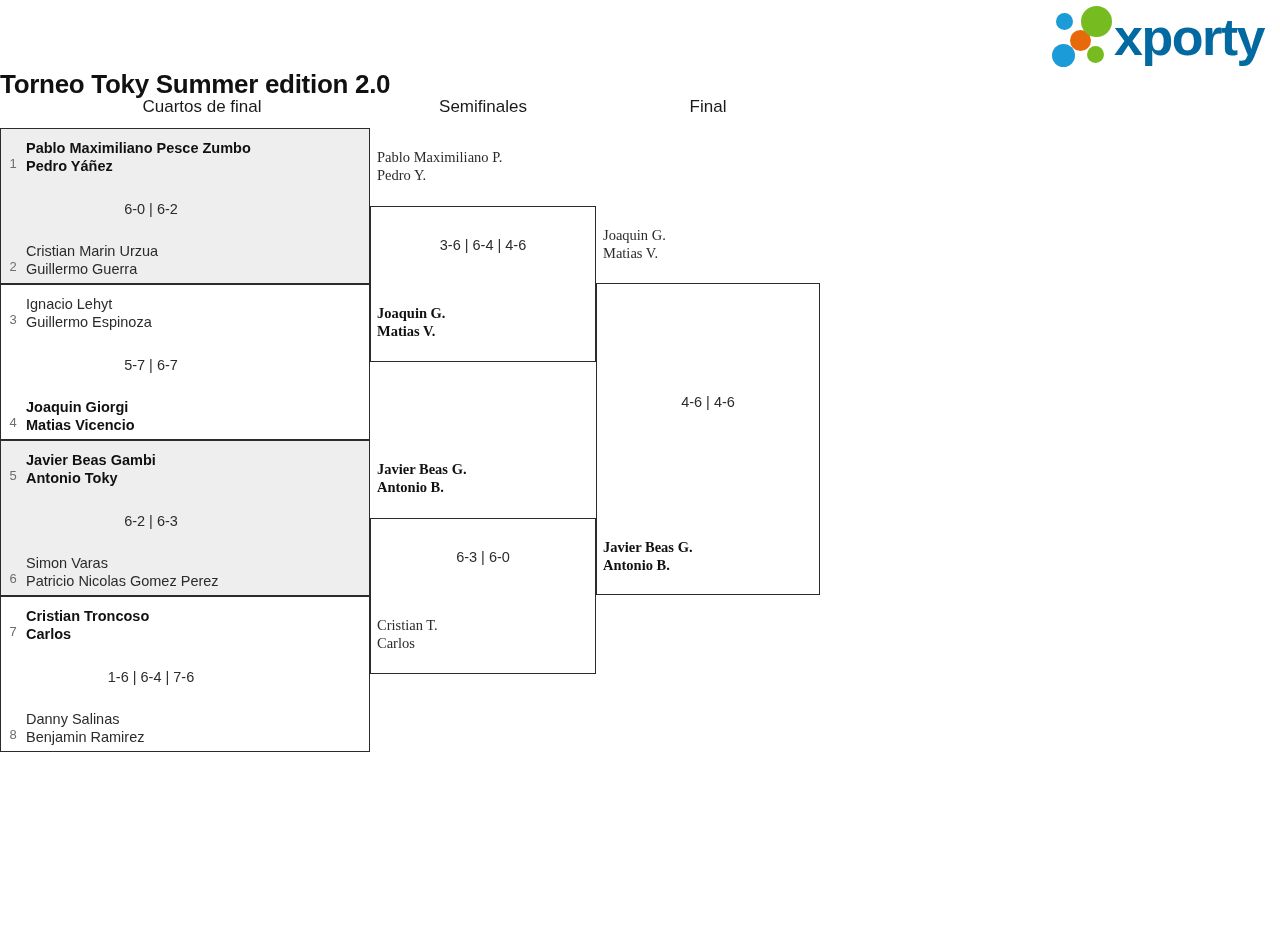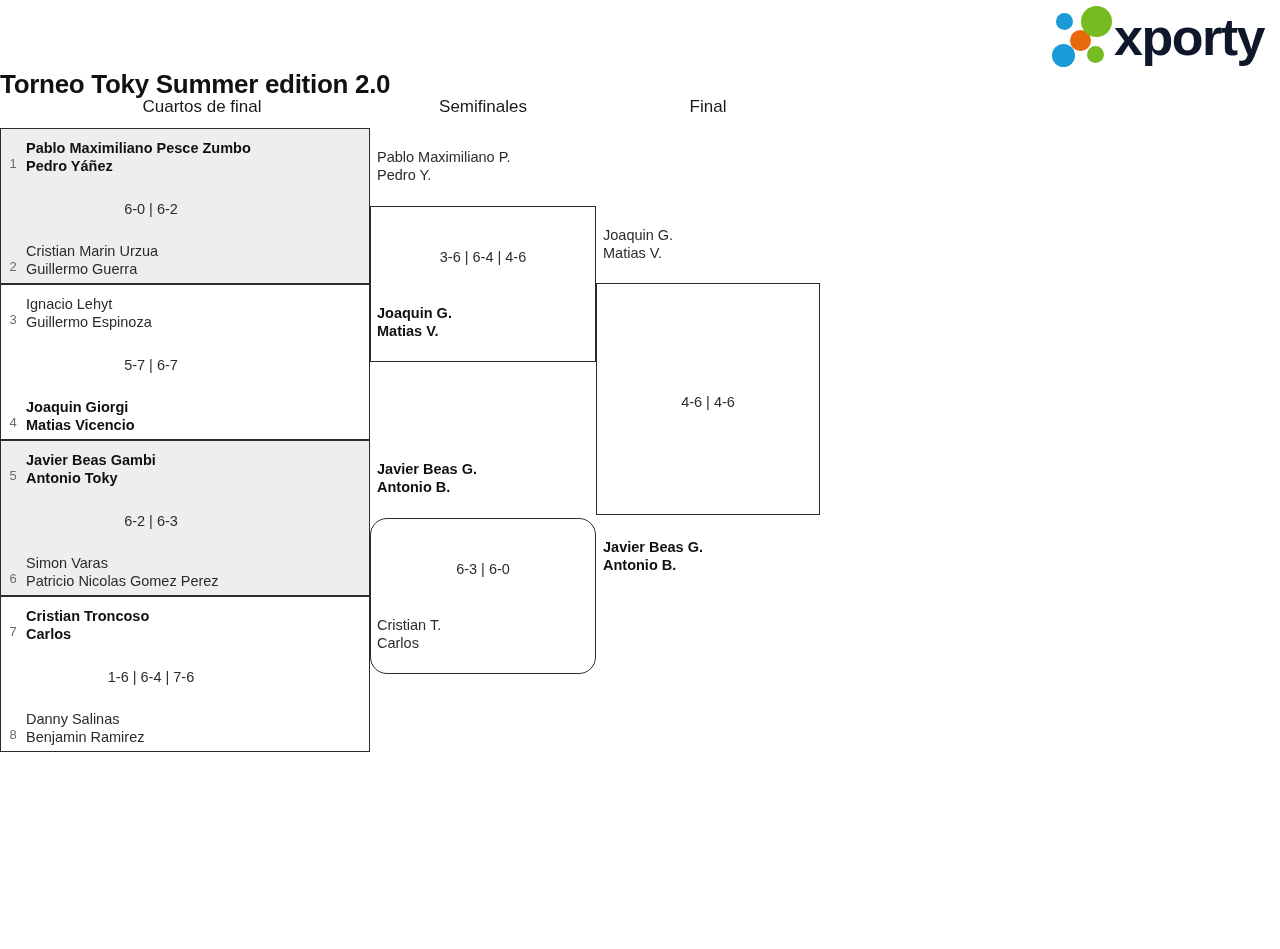--- a/index.html
+++ b/index.html
@@ -46,21 +46,21 @@
   #dot-orange   { left: 18px; top: 24px; width: 21px; height: 21px; background: #e8690b; }
   #dot-blue-lg  { left: 0px;  top: 38px; width: 23px; height: 23px; background: #1b9bd8; }
   #dot-green-lg { left: 29px; top: 0px;  width: 31px; height: 31px; background: #76bc21; }
   #dot-green-sm { left: 35px; top: 40px; width: 17px; height: 17px; background: #76bc21; }
   #logo-wordmark {
     position: absolute;
     left: 62px; top: 1px;
     font-size: 52px;
     font-weight: 700;
     letter-spacing: -1.5px;
-    color: #0f172a;
+    color: #0369a1;
     line-height: 60px;
   }
 
   
   .round-header {
     position: absolute;
     top: 96px;
     font-size: 17px;
     font-weight: 500;
     color: #1a1a1a;
@@ -125,35 +125,35 @@
   .qf .names { padding-left: 1px; }
   .qf .score { left: 0; width: 300px; top: 71px; }
 
   #match-qf-0 { top: 128px; }
   #match-qf-1 { top: 284px; }
   #match-qf-2 { top: 440px; }
   #match-qf-3 { top: 596px; }
 
   
   .sf { left: 370px; width: 226px; }
-  .sf .score { left: 0; width: 224px; margin-top: 12px; }
+  .sf .score { left: 0; width: 224px; }
 
   #match-sf-0 { top: 206px; height: 156px; }
-  #match-sf-1 { top: 518px; height: 156px; border-radius: 17px; }
+  #match-sf-1 { top: 518px; height: 156px; }
 
   
   .floating-team {
     position: absolute;
     display: flex;
     align-items: flex-start;
   }
-  .floating-team .names { padding-left: 0; }
-
-  
-  .fi { left: 596px; width: 224px; height: 232px; }
+  .floating-team .names { padding-left: 0; font-family: Liberation Serif, serif; }
+
+  
+  .fi { left: 596px; width: 224px; height: 312px; }
   .fi .score { left: 0; width: 222px; }
   #match-fi-0 { top: 283px; }
 </style>
 </head>
 <body>
 
 <div id="header">
 
   <div id="title-block">
     <span id="title-line-1">Torneo Toky Summer edition 2.0</span>

